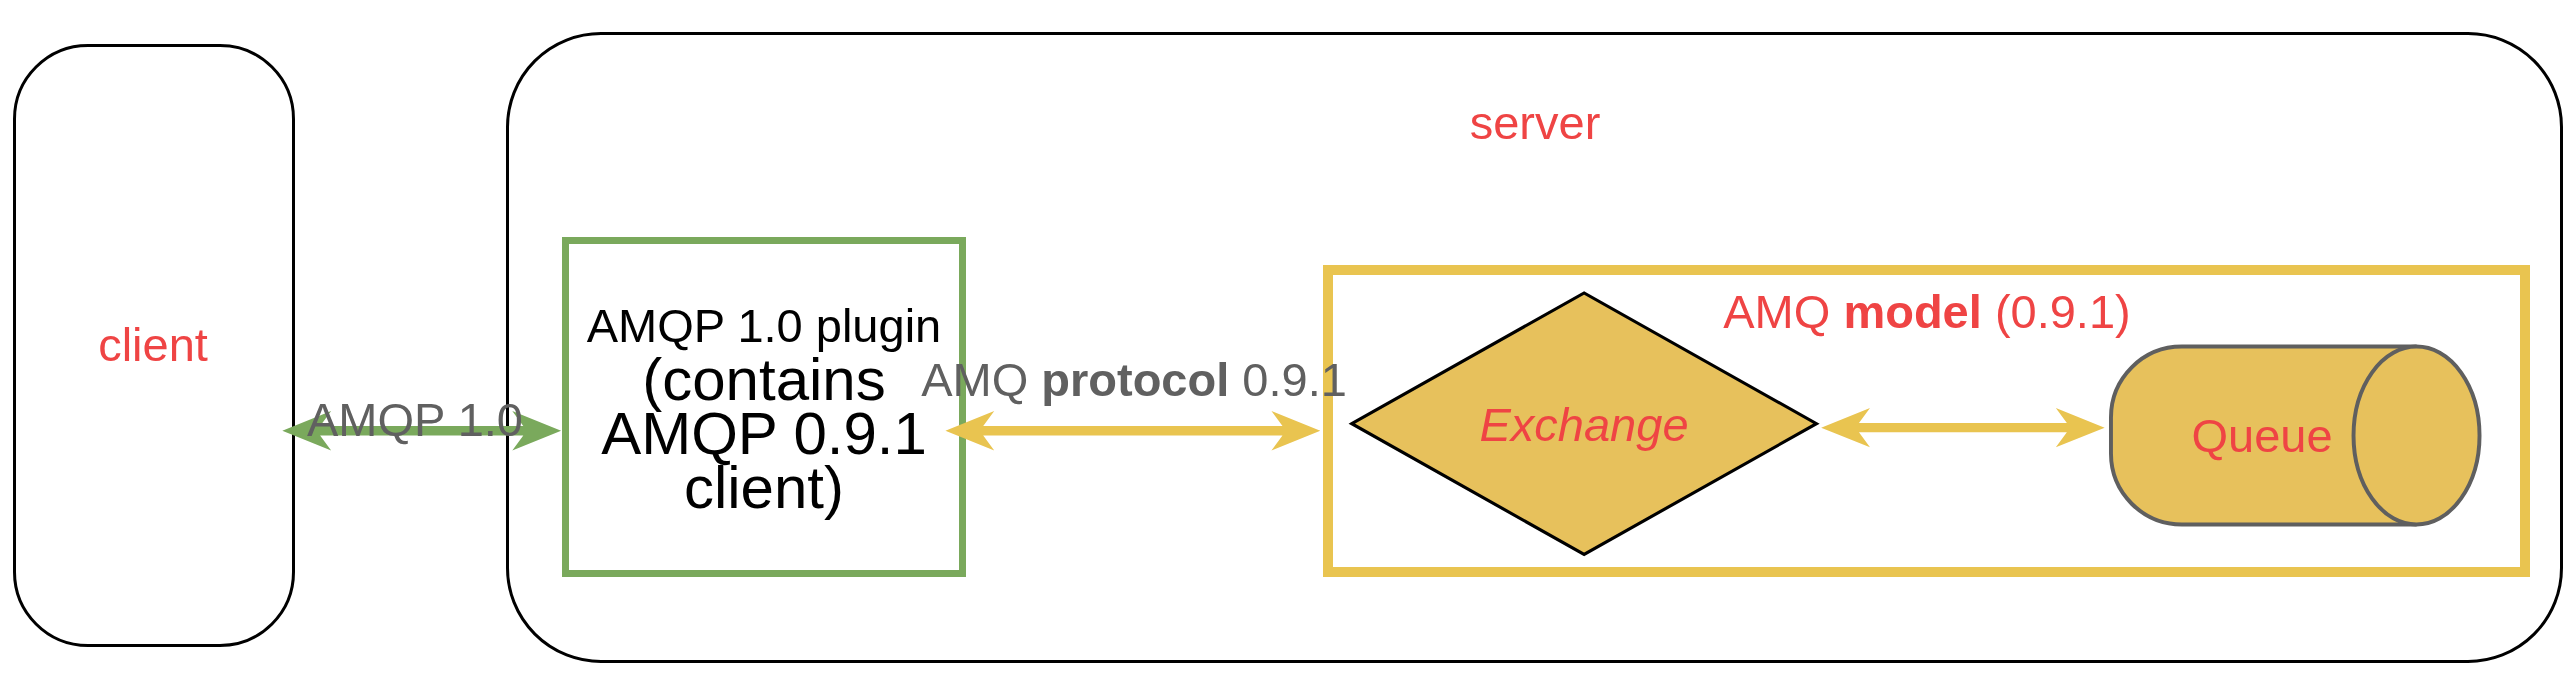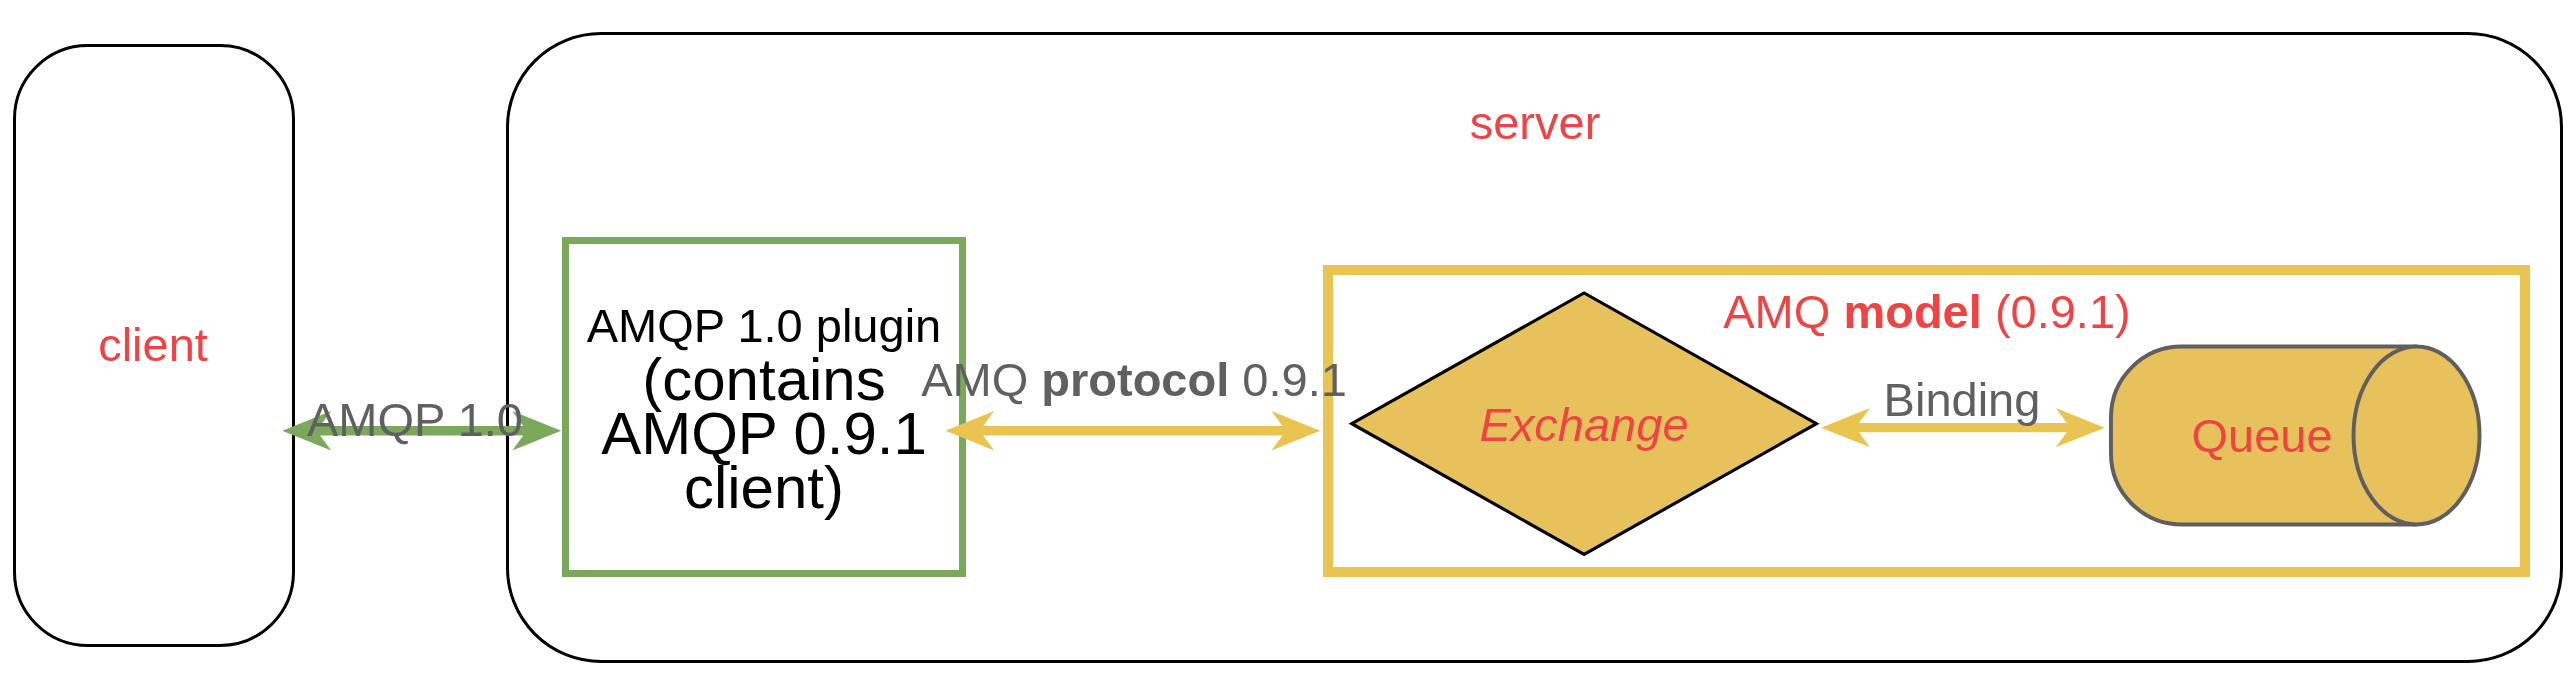--- a/index.html
+++ b/index.html
@@ -82,18 +82,17 @@
   <div class="lbl" style="left:1535px; top:123px;">server</div>
 
   <div class="lbl grey" style="left:415px; top:380px;margin-top:40px;">AMQP 1.0</div>
 
   <div class="lbl grey" style="left:1134px; top:380px;text-align:right;"><span>AMQ</span> <span class="bold">protocol</span> <span>0.9.1</span></div>
 
   <div class="lbl" style="left:1927px; top:312px;"><span>AMQ</span> <span class="bold">model</span> <span>(0.9.1)</span></div>
 
   <div class="lbl" style="left:1584px; top:425px;font-style:italic;">Exchange</div>
 
-  <div class="lbl grey" style="left:1962px; top:400px;">Binding</div>
 
   <div class="lbl" style="left:2262px; top:436px;">Queue</div>
 
 </div>
 
 
 </body></html>

